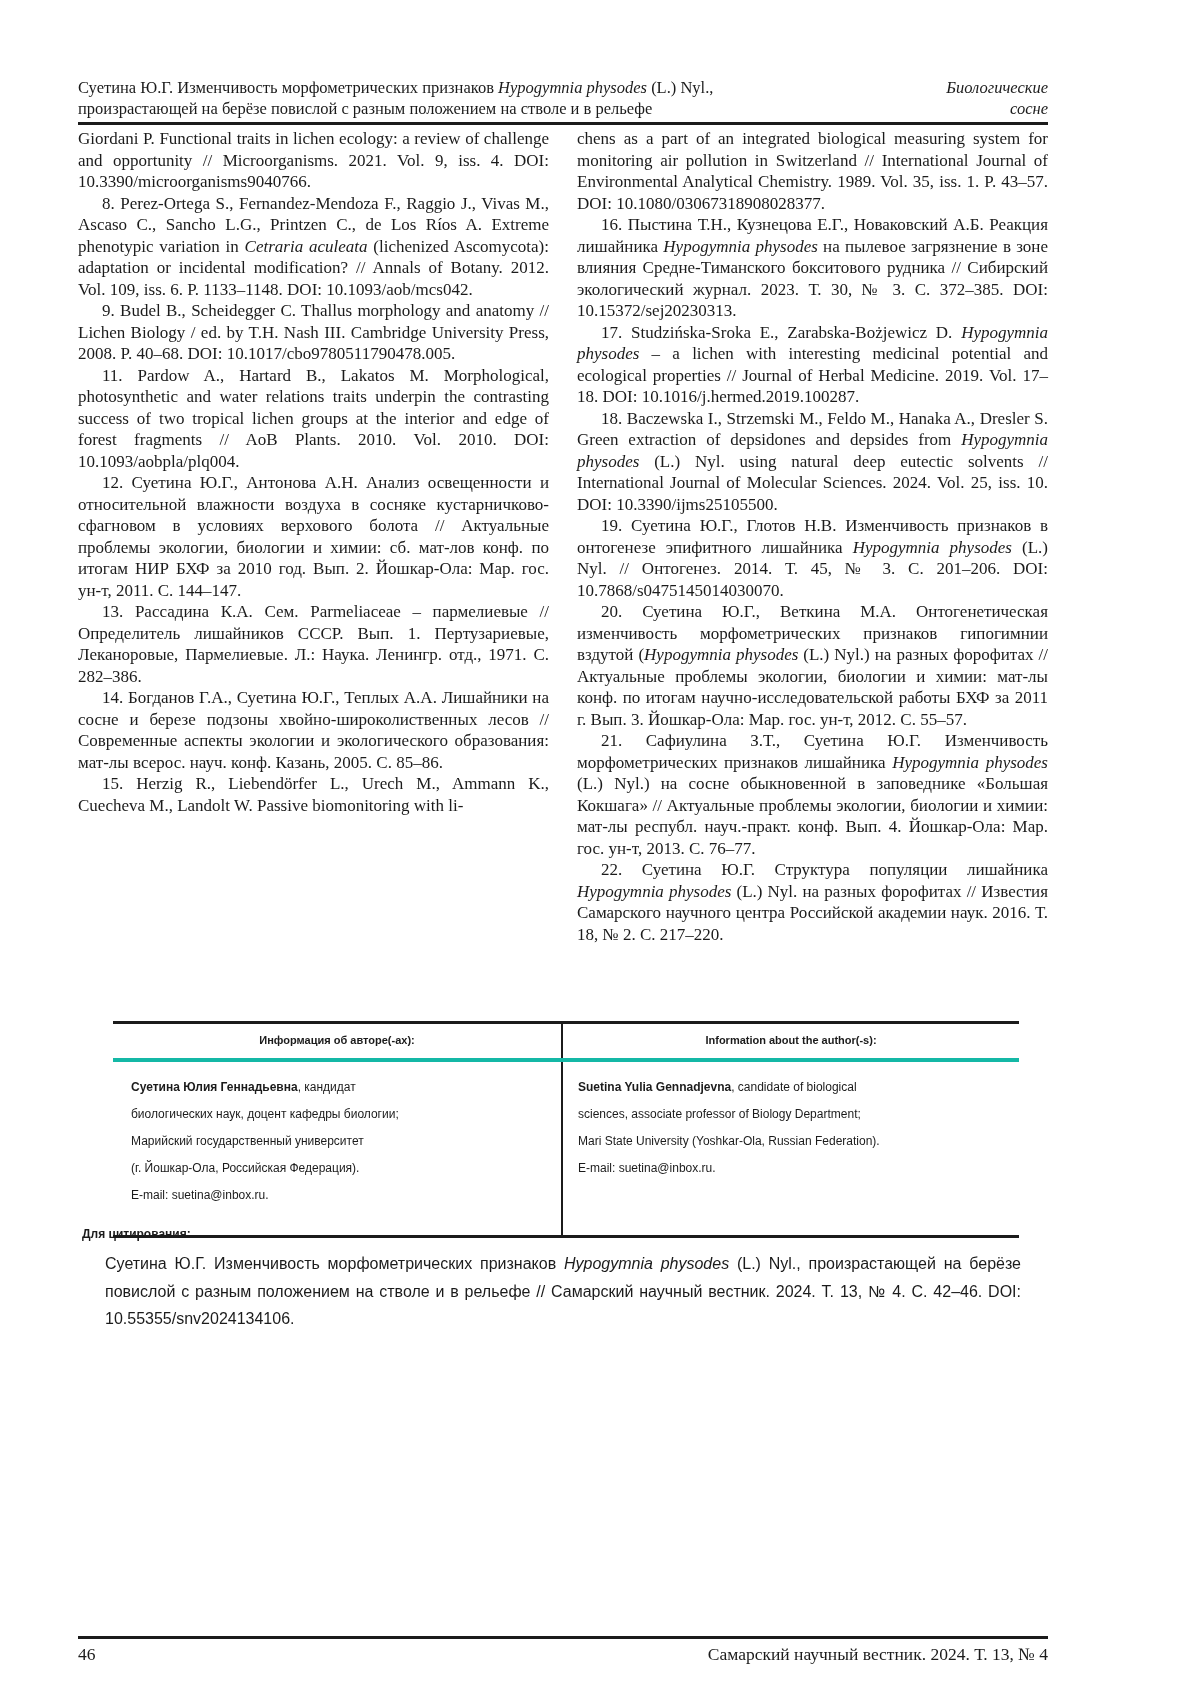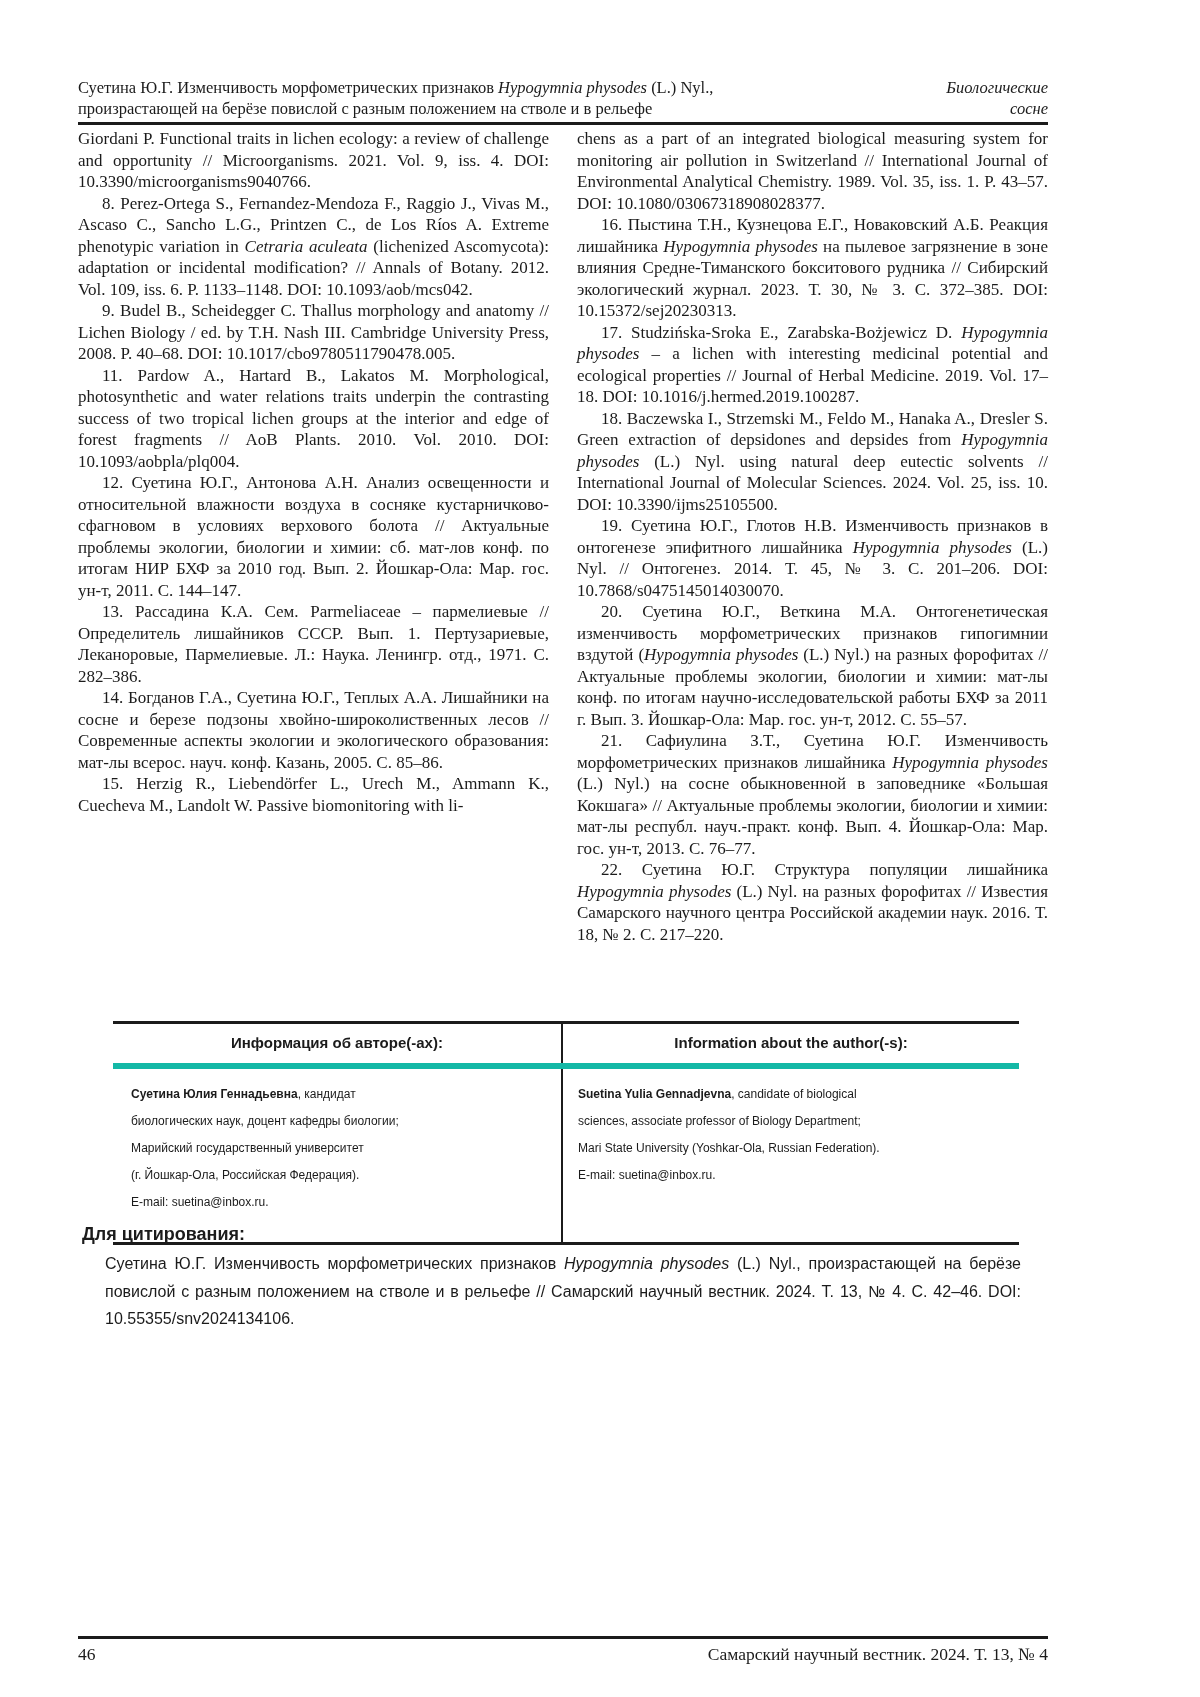--- a/index.html
+++ b/index.html
@@ -35,34 +35,34 @@
   }
   .ref.cont { text-indent:0; }
 
   
   .info-table {
     position:absolute; top:997px; left:113px; width:906px;
     font-family:"Liberation Sans", sans-serif;
     border-top:3px solid #1b1b1b; border-bottom:3px solid #1b1b1b;
   }
   .t-row { display:flex; align-items:stretch; }
-  .t-head { border-bottom:6px solid #14b8a6; font-weight:bold; font-size:15px;justify-content:space-between; }
+  .t-head { border-bottom:4px solid #14b8a6; font-weight:bold; font-size:11px;justify-content:space-between; }
   .t-head .t-cell { text-align:center; padding:10px 0 12px 0; }
   .t-cell-left { width:450px; border-right:2px solid #1b1b1b; }
   .t-cell-right { flex:1; }
   .t-body { font-size:12px; line-height:27px; }
   .t-body .t-cell-left  { padding:12px 16px 26px 18px; }
   .t-body .t-cell-right { padding:12px 10px 26px 15px; }
 
   
   .citation {
     position:absolute; top:1199px; left:82px; width:966px;
     font-family:"Liberation Sans", sans-serif;
   }
-  .cit-label { font-weight:bold; font-size:18px; line-height:22px; }
+  .cit-label { font-weight:bold; font-size:12px; line-height:22px; }
   .cit-text {
     margin-left:23px; margin-top:5px; width:916px;
     font-size:16px; line-height:27.5px; text-align:justify;
   }
 
   
   .page-footer {
     position:absolute; top:1612px; left:78px; width:970px;
     border-top:3px solid #1b1b1b; padding-top:5px;
     display:flex; justify-content:space-between;

